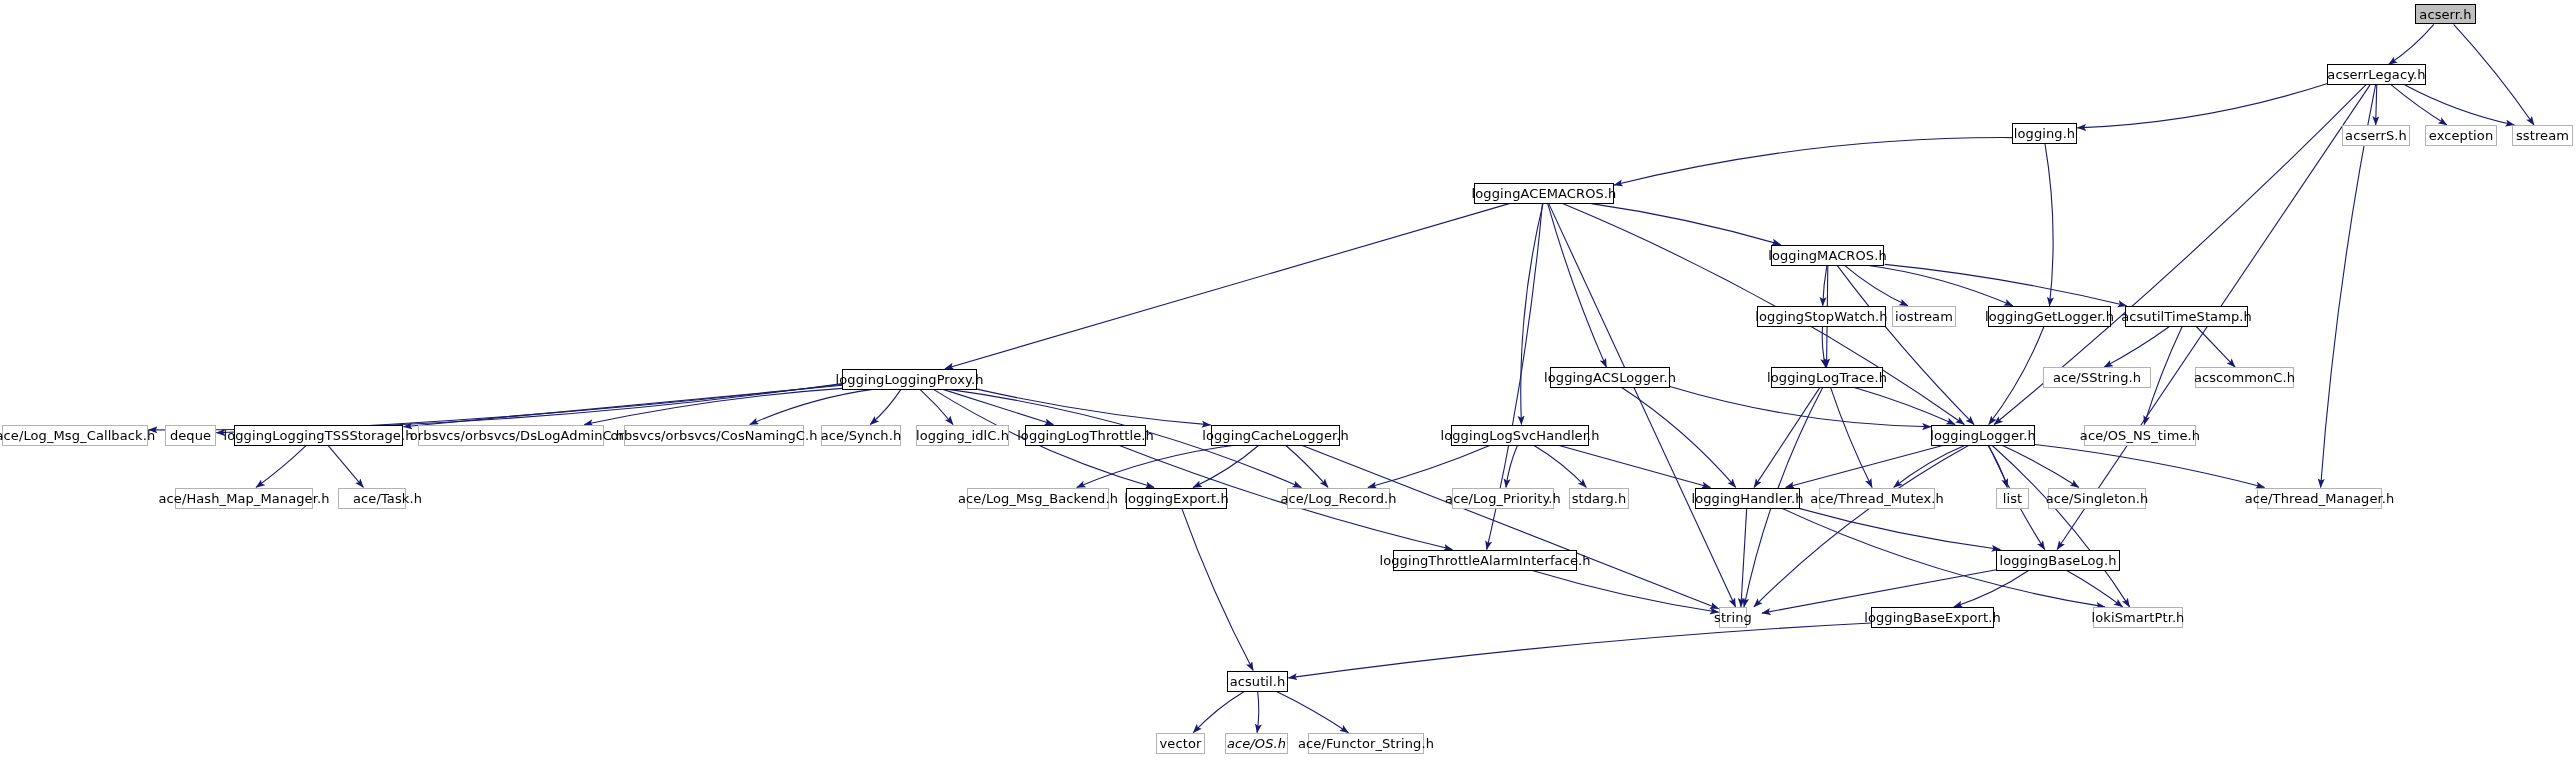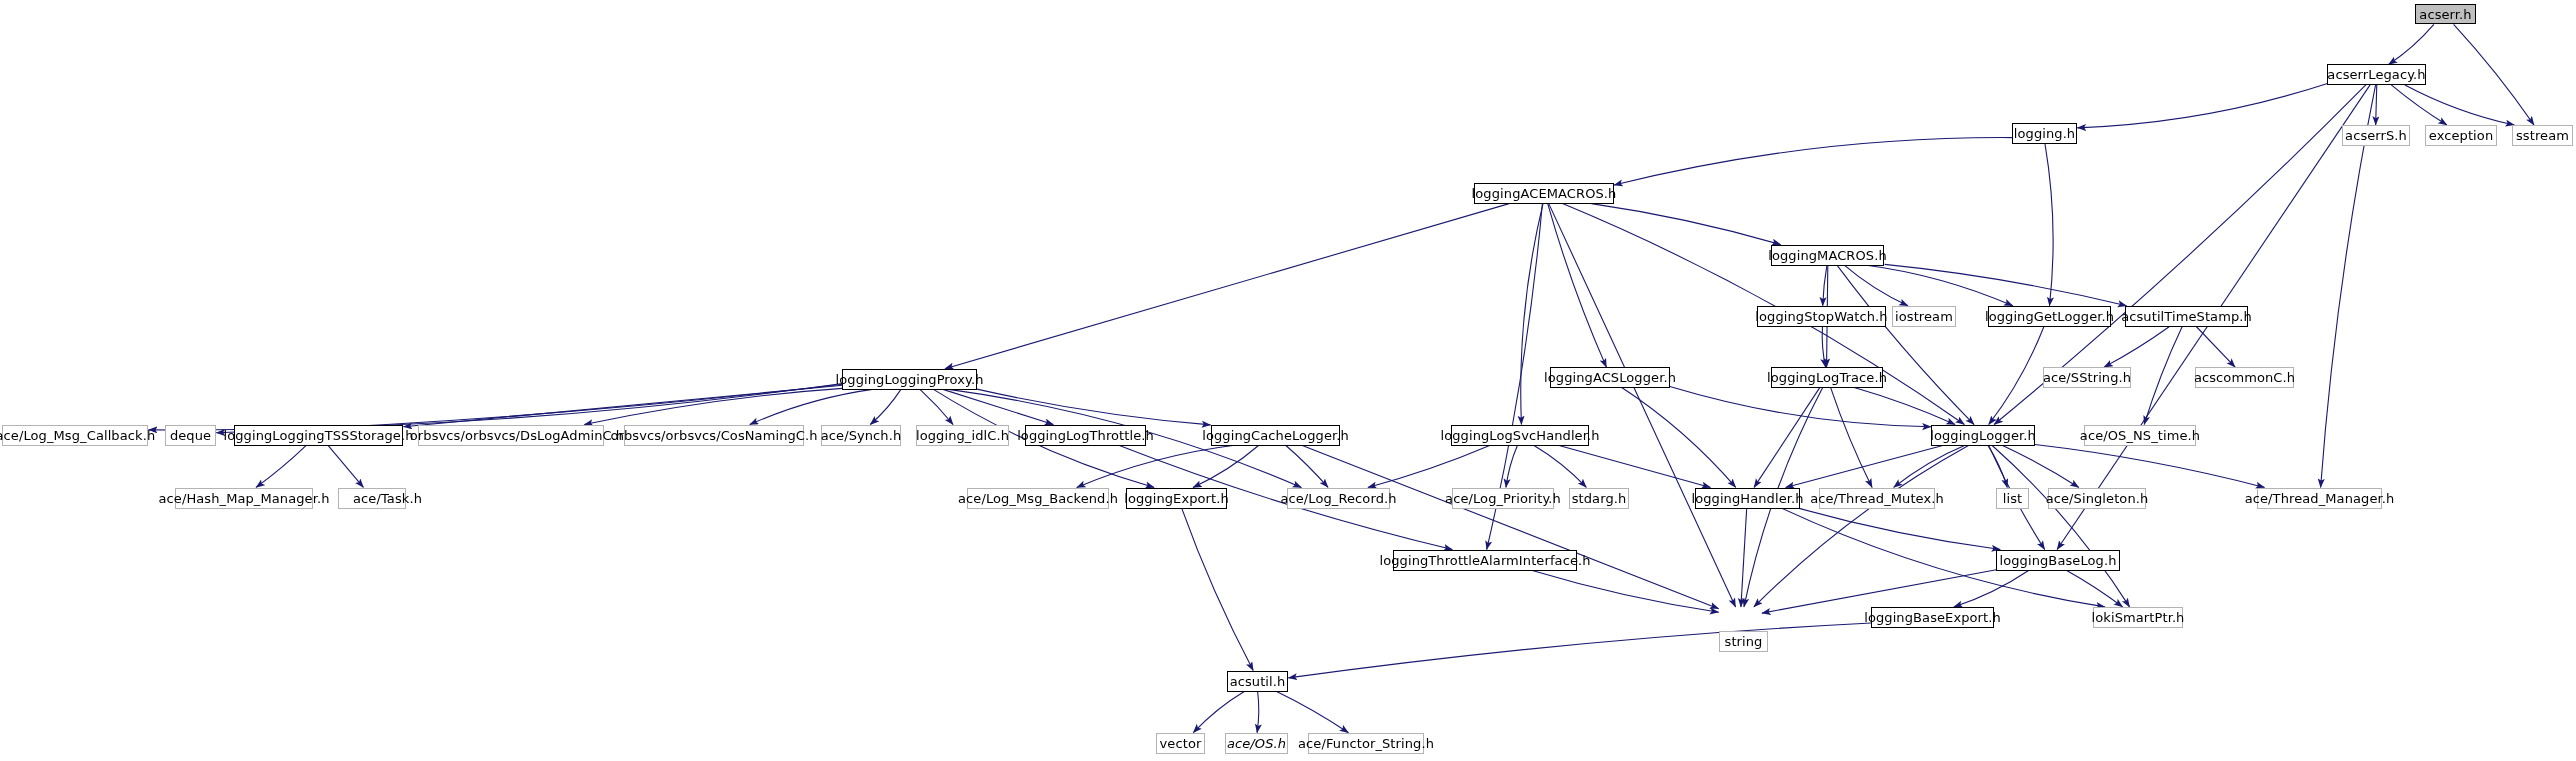--- a/index.html
+++ b/index.html
@@ -175,21 +175,21 @@
       </div>
       <div class="node external" style="left: 1892px; top: 306px; width: 64px; height: 20.5px;">
         <span class="node-label">iostream</span>
       </div>
       <div class="node internal" style="left: 1988px; top: 306px; width: 123px; height: 20.5px;">
         <span class="node-label">loggingGetLogger.h</span>
       </div>
       <div class="node internal" style="left: 2125px; top: 306px; width: 123px; height: 20.5px;">
         <span class="node-label">acsutilTimeStamp.h</span>
       </div>
-      <div class="node external" style="left: 2043px; top: 367px; width: 88px; height: 20.5px;">
+      <div class="node external" style="left: 2043px; top: 367px; width: 108px; height: 20.5px;">
         <span class="node-label">ace/SString.h</span>
       </div>
       <div class="node external" style="left: 2195px; top: 367px; width: 99px; height: 20.5px;">
         <span class="node-label">acscommonC.h</span>
       </div>
       <div class="node internal" style="left: 1550px; top: 367px; width: 120px; height: 20.5px;">
         <span class="node-label">loggingACSLogger.h</span>
       </div>
       <div class="node internal" style="left: 1771px; top: 367px; width: 112px; height: 20.5px;">
         <span class="node-label">loggingLogTrace.h</span>
@@ -262,21 +262,21 @@
       </div>
       <div class="node external" style="left: 2048px; top: 488px; width: 98px; height: 20.5px;">
         <span class="node-label">ace/Singleton.h</span>
       </div>
       <div class="node internal" style="left: 1393px; top: 550px; width: 184px; height: 20.5px;">
         <span class="node-label">loggingThrottleAlarmInterface.h</span>
       </div>
       <div class="node internal" style="left: 1996px; top: 550px; width: 124px; height: 20.5px;">
         <span class="node-label">loggingBaseLog.h</span>
       </div>
-      <div class="node external" style="left: 1719px; top: 607px; width: 49px; height: 20.5px; margin-top: 24px;">
+      <div class="node external" style="left: 1719px; top: 607px; width: 28px; height: 20.5px;">
         <span class="node-label">string</span>
       </div>
       <div class="node internal" style="left: 1871px; top: 607px; width: 123px; height: 20.5px;">
         <span class="node-label">loggingBaseExport.h</span>
       </div>
       <div class="node external" style="left: 2093px; top: 607px; width: 90px; height: 20.5px;">
         <span class="node-label">lokiSmartPtr.h</span>
       </div>
       <div class="node internal" style="left: 1227px; top: 671px; width: 61px; height: 20.5px;">
         <span class="node-label">acsutil.h</span>

